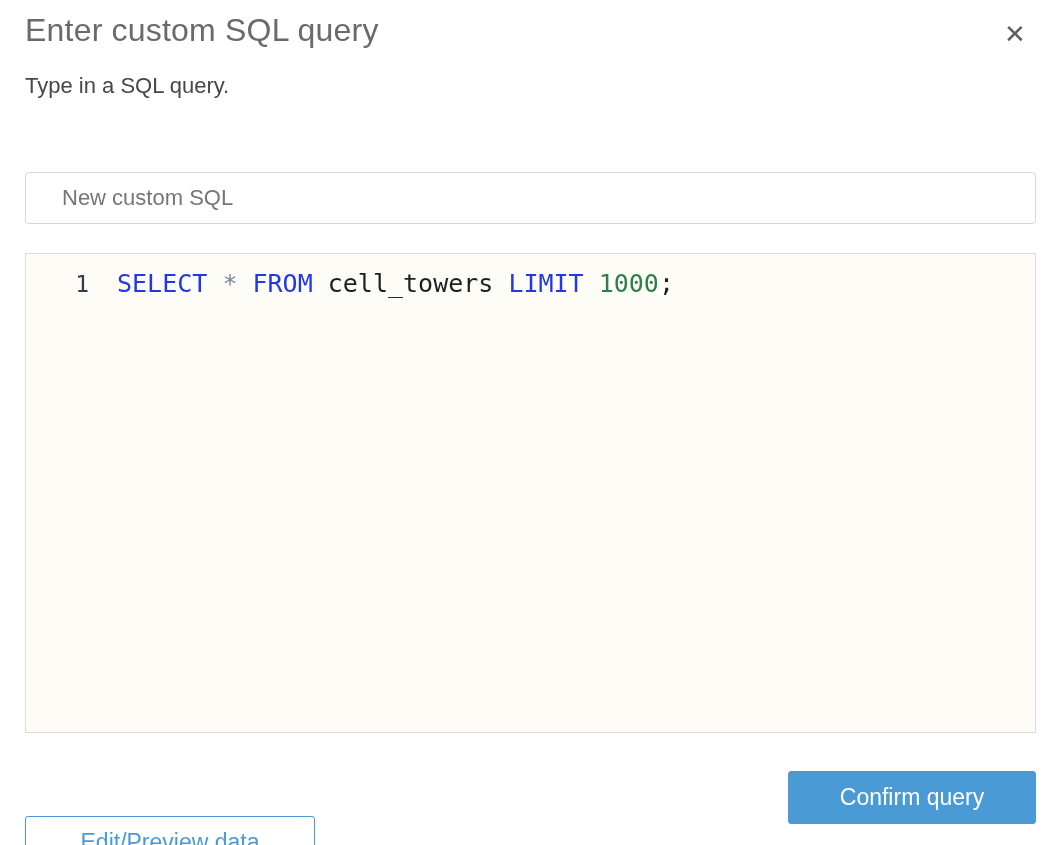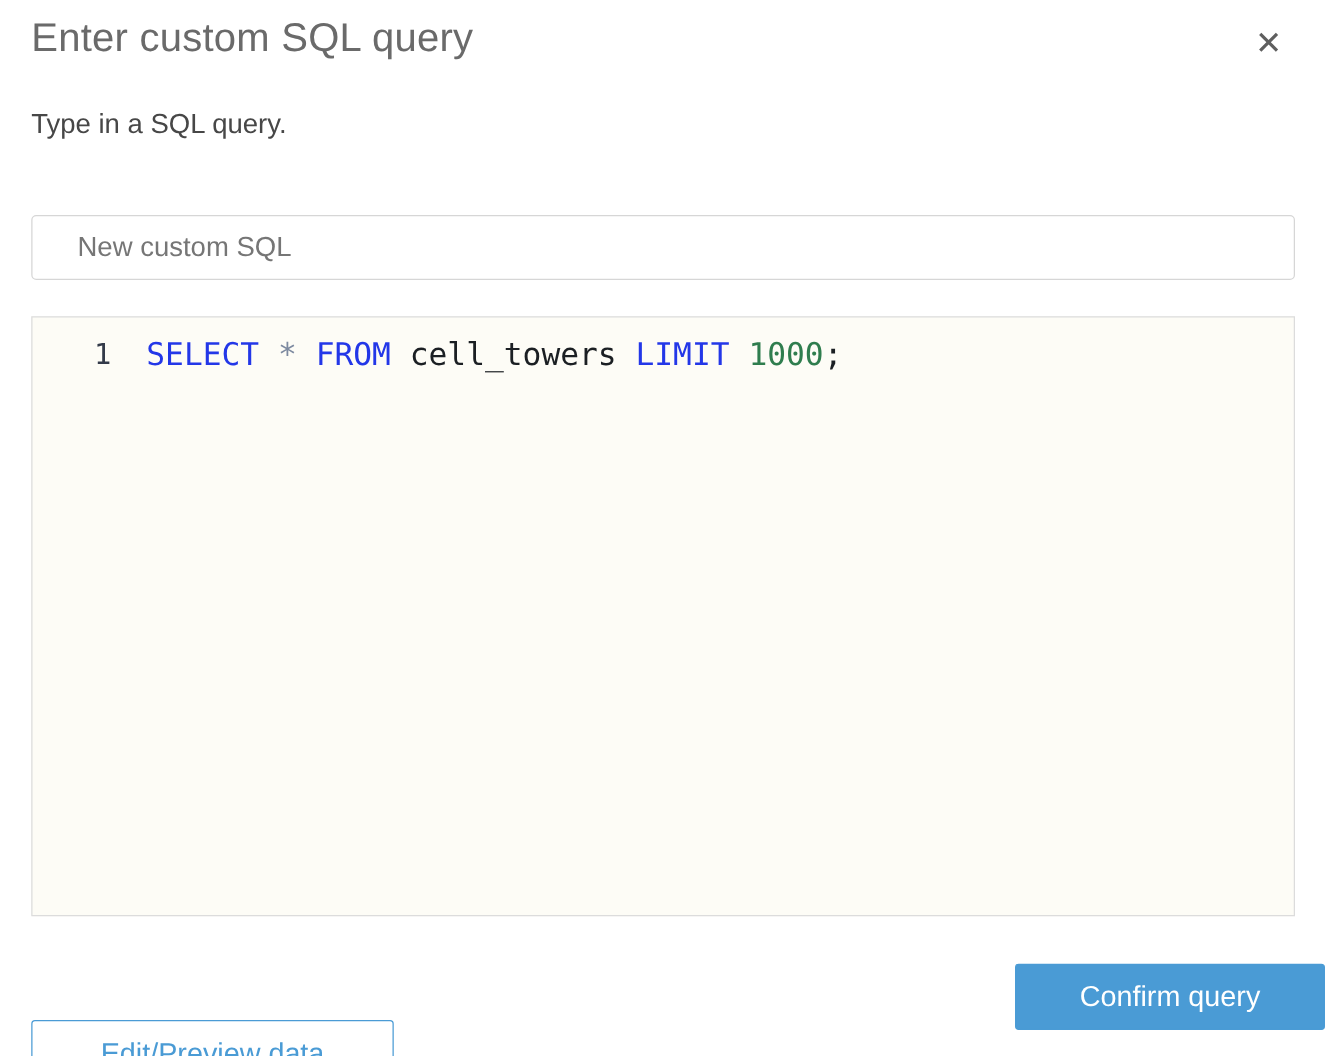--- a/index.html
+++ b/index.html
@@ -39,21 +39,21 @@
     font-size: 26px;
     line-height: 40px;
     text-align: center;
     color: #5f5f5f;
     cursor: pointer;
     font-family: "Liberation Sans", sans-serif;
   }
   .subtitle {
     position: absolute;
     left: 25px;
-    top: 86px;
+    top: 73px;
     margin: 0;
     font-size: 22px;
     font-weight: 400;
     color: #474747;
   }
   .name-input {
     position: absolute;
     left: 25px;
     top: 172px;
     width: 1011px;
@@ -122,21 +122,20 @@
     border: 1px solid var(--accent-blue, #4a9bd5);
     color: var(--accent-blue, #4a9bd5);
     margin-top: 45px;
   }
   .btn-solid {
     left: 788px;
     width: 248px;
     background: var(--accent-blue, #4a9bd5);
     border: 1px solid var(--accent-blue, #4a9bd5);
     color: #ffffff;
-    margin-left: 24px;
   }
 </style>
 </head>
 <body>
 
 <div class="dialog">
 
   <h1 class="title">Enter custom SQL query</h1>
 
   <button class="close-btn">✕</button>

